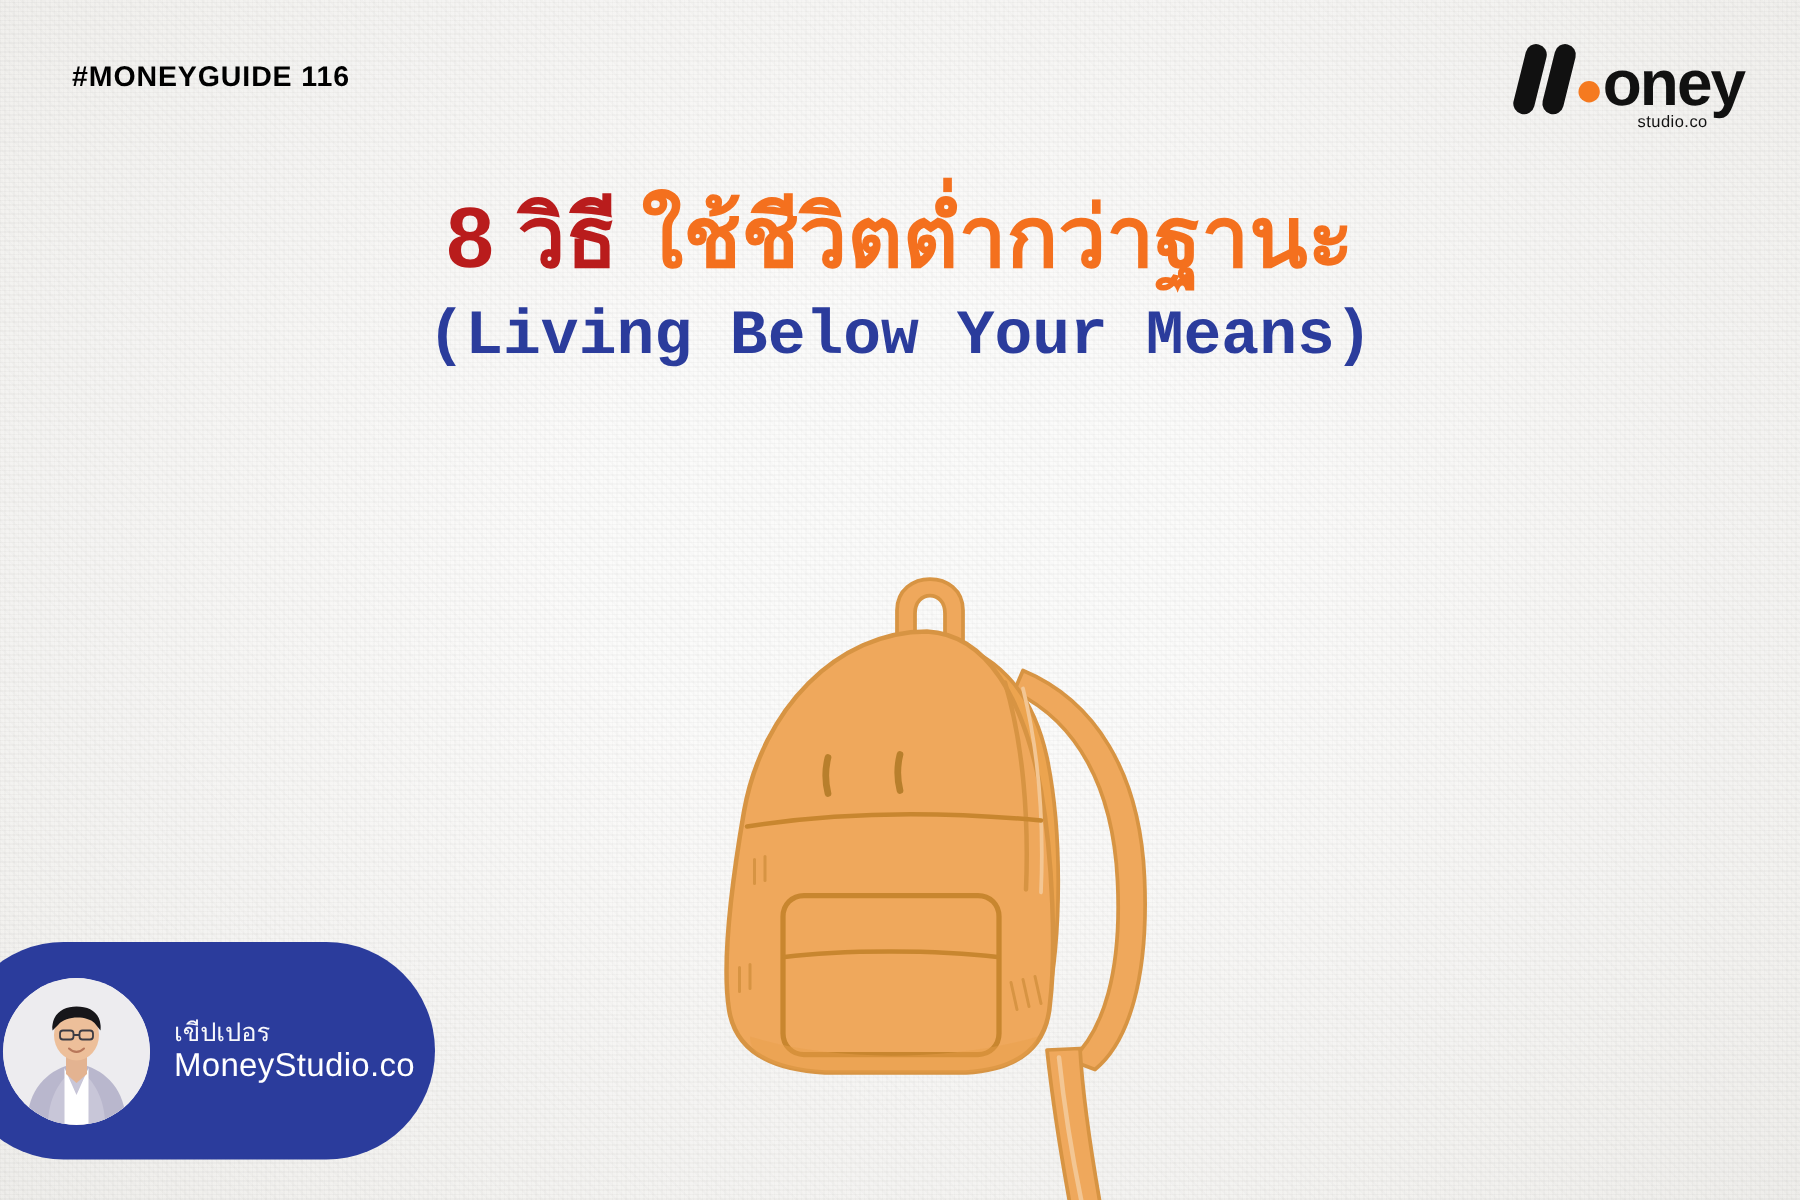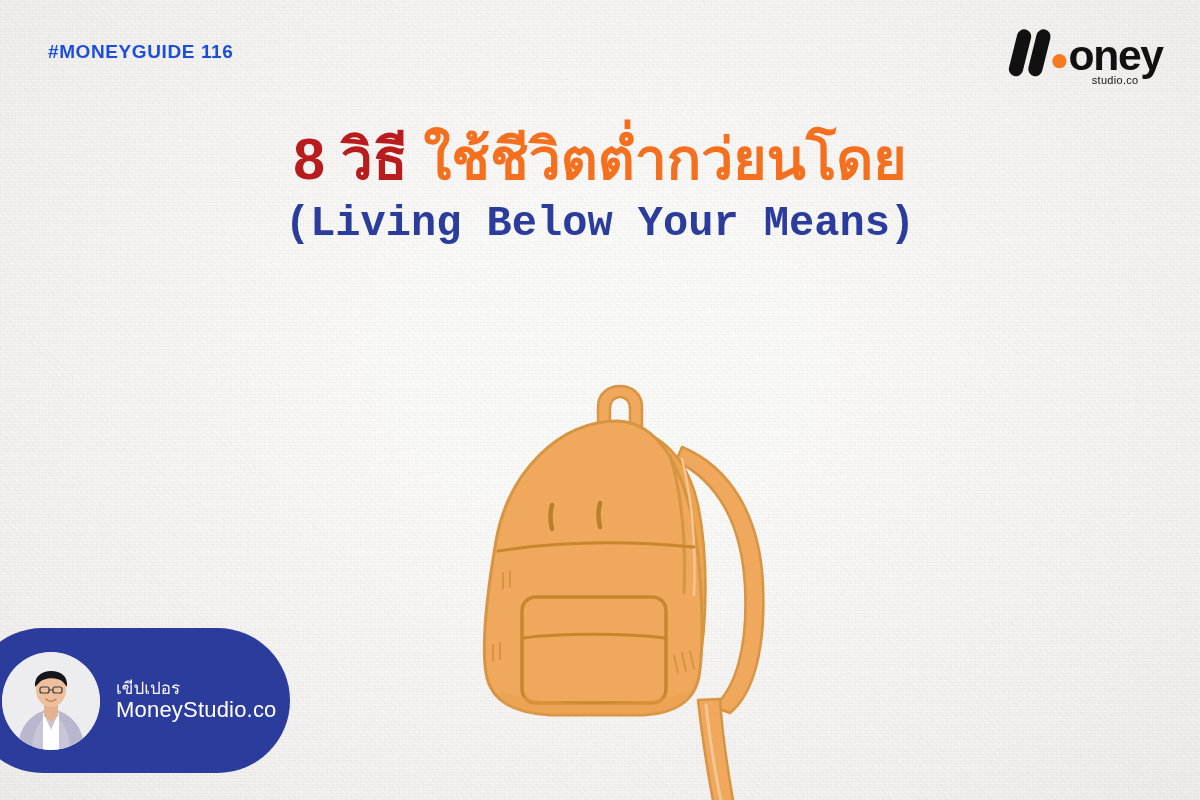--- a/index.html
+++ b/index.html
@@ -61,21 +61,21 @@
   }
 
   
   .hashtag {
     position: absolute;
     left: 48px;
     top: 41px;
     font-size: 19px;
     font-weight: bold;
     letter-spacing: 0.6px;
-    color: #1d4ed8;
+    color: #000000;
     z-index: 6;
     white-space: nowrap;
   }
 
   .logo {
     position: absolute;
     right: 22px;
     top: 25px;
     z-index: 6;
     height: 62px;
@@ -189,21 +189,21 @@
       <circle cx="78" cy="56" r="11" fill="#f57a20"></circle>
 
       <text x="92" y="70" font-family="'Liberation Sans', sans-serif" font-size="66" font-weight="bold" letter-spacing="-2" fill="#111111">oney</text>
 
       <text x="128" y="92" font-family="'Liberation Sans', sans-serif" font-size="17" font-weight="normal" letter-spacing="0.5" fill="#111111">studio.co</text>
     </svg>
   </div>
 
   <div class="headline-block">
     <div class="headline">
-      <span class="seg-navy">8 วิธี </span><span class="seg-orange">ใช้ชีวิตต่ำกว่ยนโดย</span>
+      <span class="seg-navy">8 วิธี </span><span class="seg-orange">ใช้ชีวิตต่ำกว่าฐานะ</span>
     </div>
     <div class="subheadline">(Living Below Your Means)</div>
   </div>
 
   <div class="illustration">
     <svg viewBox="0 0 400 460" width="400" height="460" aria-hidden="true">
       <defs>
         <clipPath id="clipAll">
           <rect x="0" y="0" width="400" height="460"></rect>
         </clipPath>

